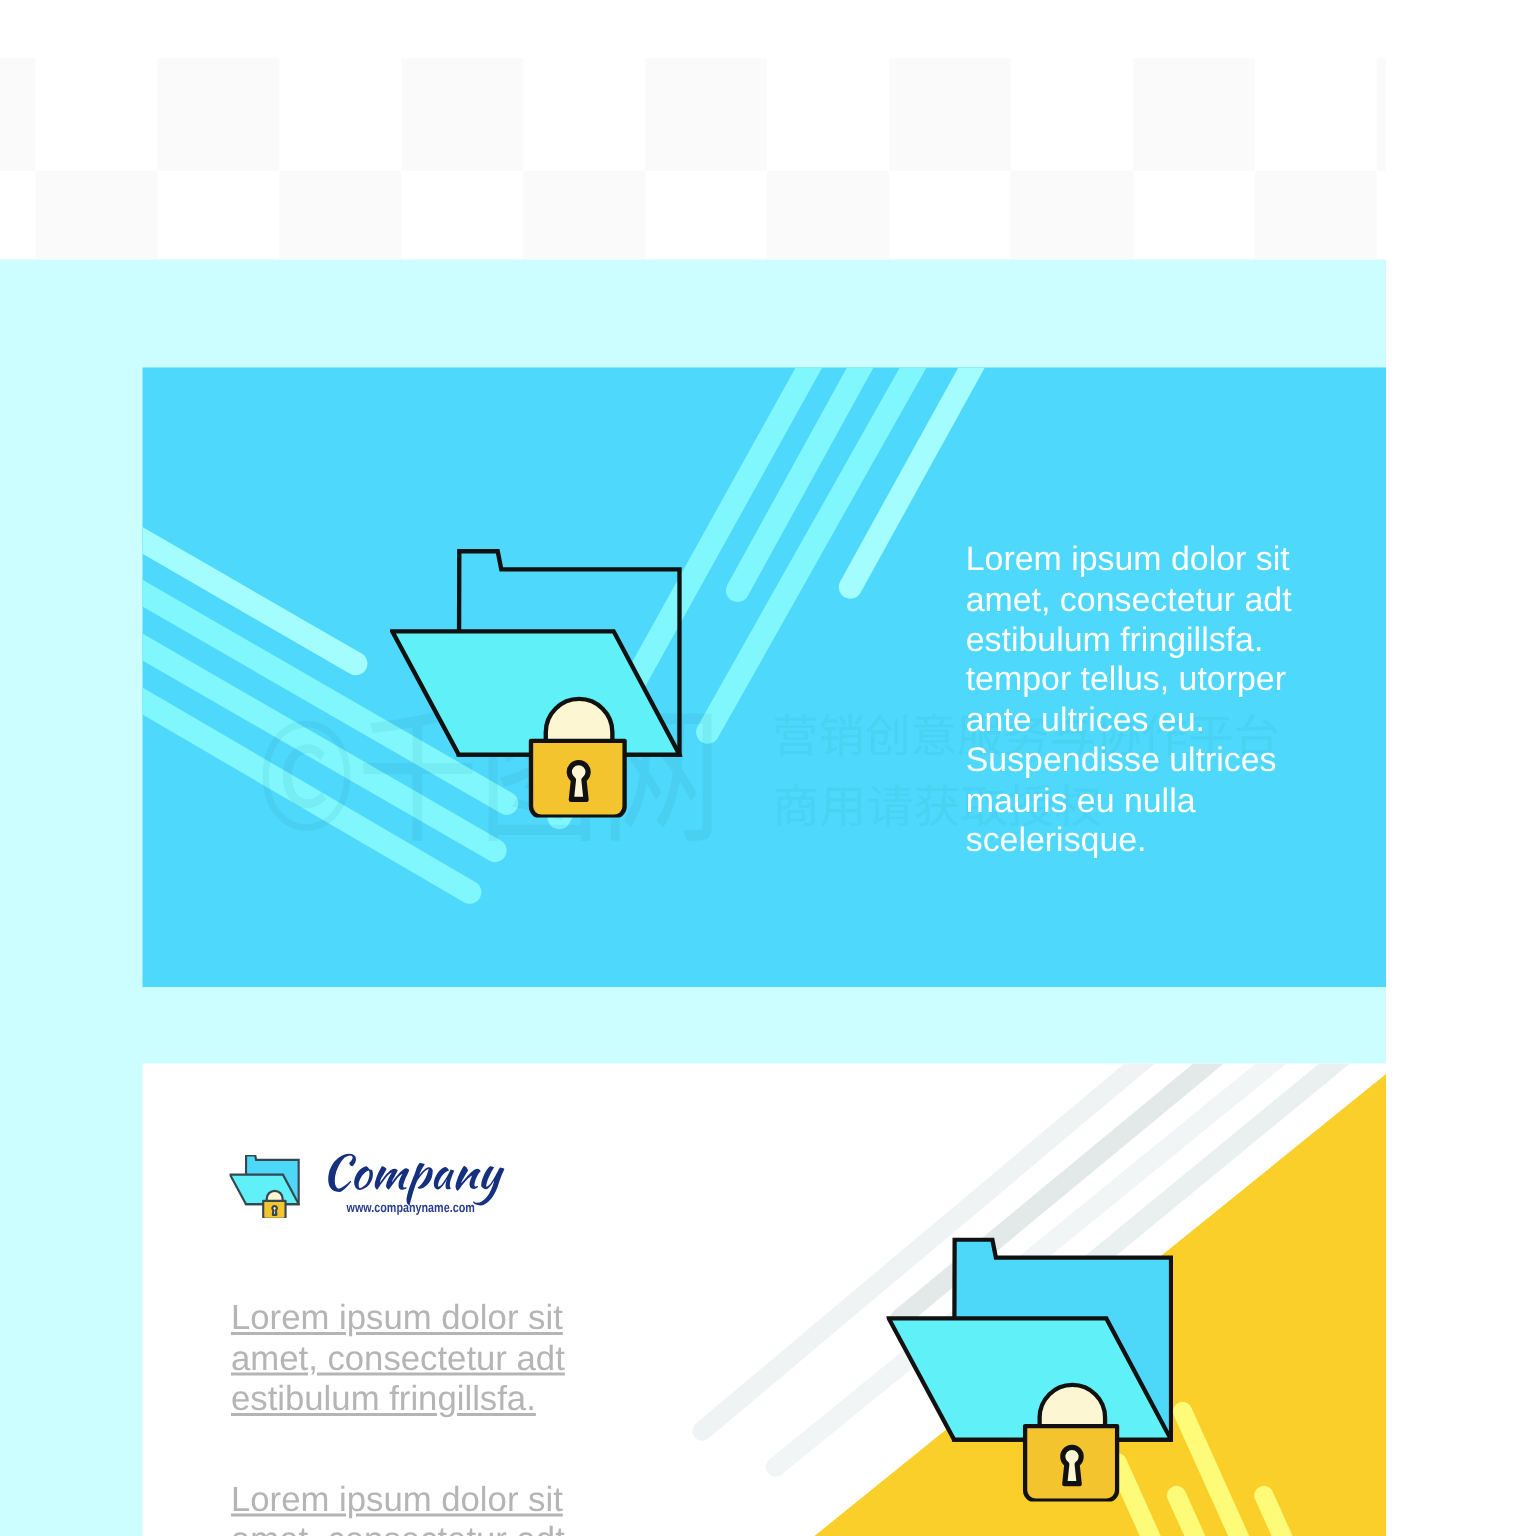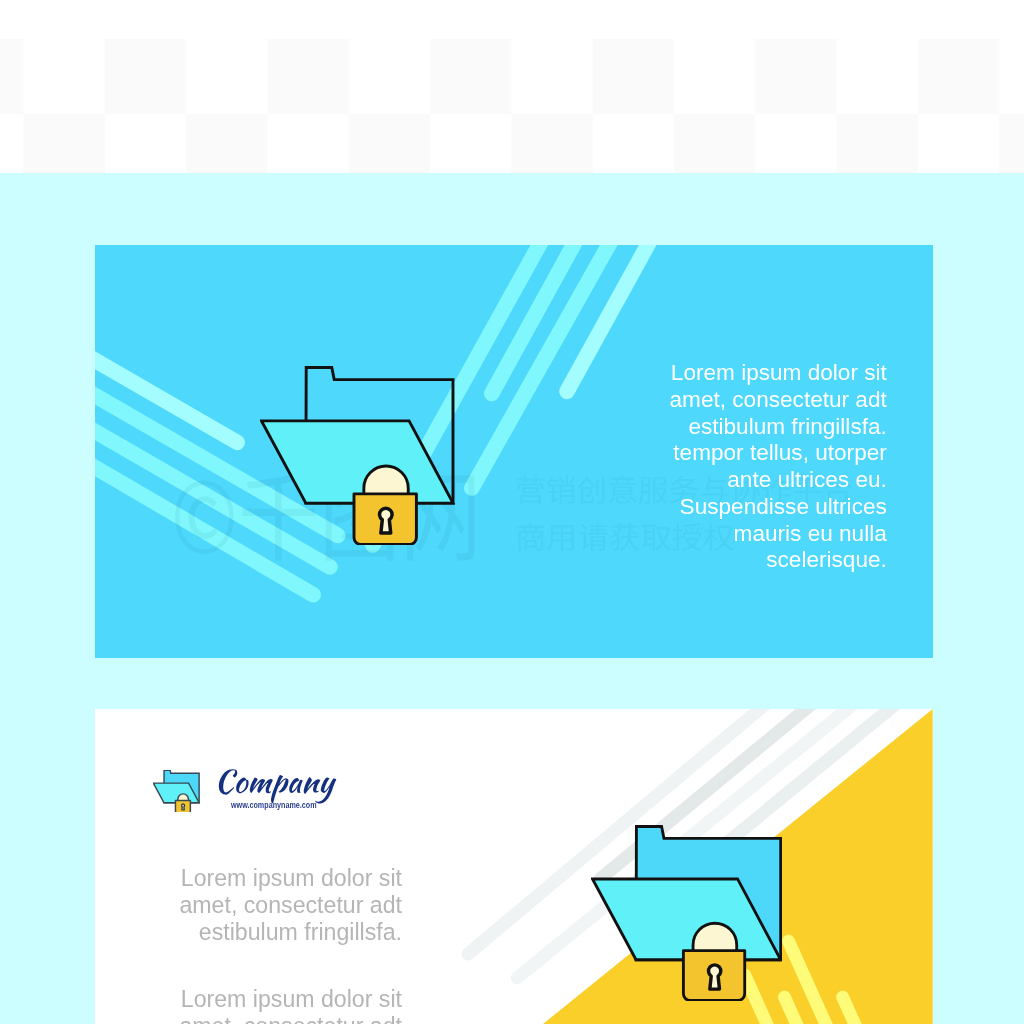--- a/index.html
+++ b/index.html
@@ -1,25 +1,25 @@
 <!DOCTYPE html>
 <html><head>
 <meta charset="utf-8">
 <style>
   html,body{margin:0;padding:0;}
   body{width:1024px;height:1024px;overflow:hidden;font-family:"Liberation Sans",sans-serif;background:#ffffff;}
-  #root{position:relative;width:1024px;height:1024px;overflow:hidden;text-align:right;}
+  #root{position:relative;width:924px;height:1024px;overflow:hidden;}
   .abs{position:absolute;}
   .checker{left:0;top:0;width:1024px;height:173px;}
   .bg{left:0;top:173px;width:1024px;height:851px;background:#ccfdff;}
   .banner1{left:95px;top:245px;width:838px;height:413px;background:#4ed8fb;overflow:hidden;}
   .banner2{left:95px;top:709px;width:838px;height:413px;background:#ffffff;overflow:hidden;}
   .svgfull{position:absolute;left:0;top:0;width:100%;height:100%;display:block;}
   .b1text{left:548.8px;top:115px;width:243px;color:#ffffff;font-size:22.6px;line-height:26.77px;}
-  .b2p{left:59px;width:248px;color:#b5b5b5;font-size:23.15px;line-height:26.95px;}
+  .b2p{left:59px;width:248px;color:#b5b5b5;font-size:23.15px;line-height:26.95px;text-decoration:underline;}
   .b2p1{top:156.3px;}
   .b2p2{top:277px;}
   .logourl{left:135.8px;top:90.5px;color:#2a3f8f;font-size:9px;font-weight:bold;transform:scaleX(0.798);transform-origin:0 0;white-space:nowrap;}
 </style>
 </head>
 <body>
 
 <div id="root">
 
   <svg class="abs checker" viewBox="0 0 1024 173" preserveAspectRatio="none">

